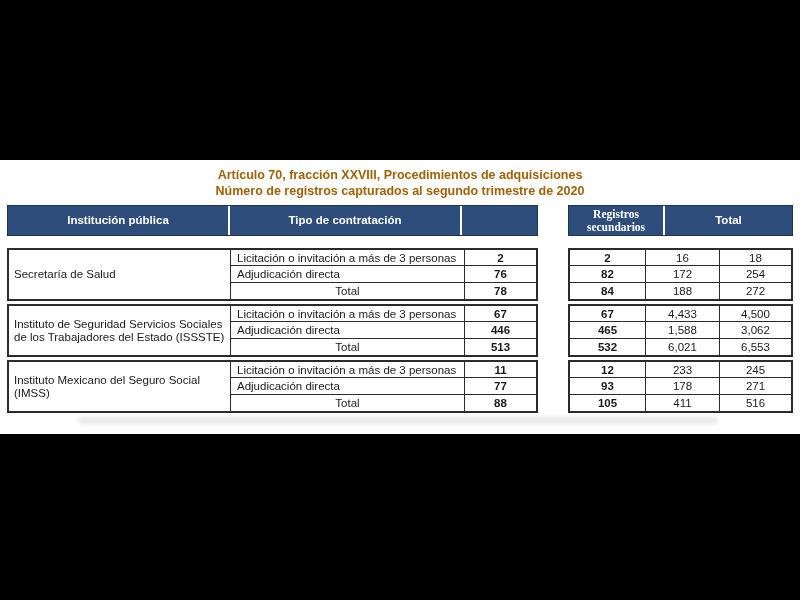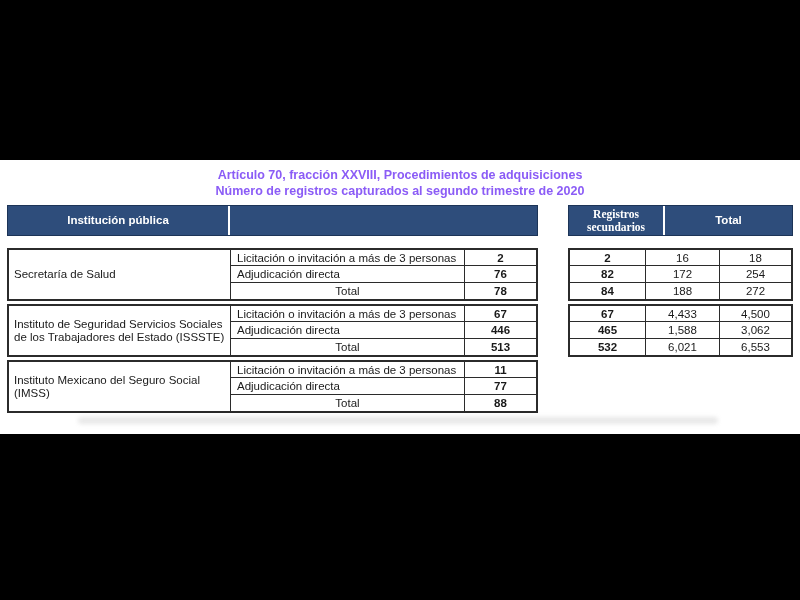--- a/index.html
+++ b/index.html
@@ -5,21 +5,21 @@
   html,body{margin:0;padding:0;}
   body{
     width:800px;height:600px;position:relative;background:#000;
     font-family:"Liberation Sans", sans-serif;color:#1a1a1a;overflow:hidden;
   }
   .content{
     position:absolute;left:0;top:160px;width:800px;height:274px;background:#ffffff;
   }
   .title{
     position:absolute;top:7px;left:0;width:100%;text-align:center;
-    font-weight:bold;font-size:12.5px;line-height:16px;color:#8b5cf6;
+    font-weight:bold;font-size:12.5px;line-height:16px;color:#a16207;
   }
   
   .hdr{
     position:absolute;top:45px;height:31px;box-sizing:border-box;
     display:flex;border:1px solid var(--header-border,#1c3457);
     background:var(--header-bg,#2E4D7B);
   }
   .hdr-left{left:7px;width:531px;}
   .hdr-right{left:568px;width:225px;}
   .hcell{
@@ -67,20 +67,21 @@
 
 <div class="content">
 
   <div class="title">
     <div>Artículo 70, fracción XXVIII, Procedimientos de adquisiciones</div>
     <div>Número de registros capturados al segundo trimestre de 2020</div>
   </div>
 
   <div class="hdr hdr-left">
     <div class="hcell hl1 sep">Institución pública</div>
+    <div class="hcell hl2 sep">Tipo de contratación</div>
     <div class="hcell hl3">Número de contratos</div>
   </div>
 
   <div class="hdr hdr-right">
     <div class="hcell hr2 sep">Registros secundarios</div>
     <div class="hcell hr3">Total</div>
   </div>
 
   <div class="blk blk-left top1">
     <div class="cell inst">Secretaría de Salud</div>
@@ -126,15 +127,26 @@
 
   <div class="blk blk-left top3">
     <div class="cell inst">Instituto Mexicano del Seguro Social (IMSS)</div>
     <div class="cell tipo r1">Licitación o invitación a más de 3 personas</div>
     <div class="cell num r1">11</div>
     <div class="cell tipo r2">Adjudicación directa</div>
     <div class="cell num r2">77</div>
     <div class="cell tipo r3">Total</div>
     <div class="cell num r3">88</div>
   </div>
+  <div class="blk blk-right top3">
+    <div class="cell rc c1 r1">12</div>
+    <div class="cell rc c2 r1">233</div>
+    <div class="cell rc c3 r1">245</div>
+    <div class="cell rc c1 r2">93</div>
+    <div class="cell rc c2 r2">178</div>
+    <div class="cell rc c3 r2">271</div>
+    <div class="cell rc c1 r3">105</div>
+    <div class="cell rc c2 r3">411</div>
+    <div class="cell rc c3 r3">516</div>
+  </div>
 
   <div class="smudge"></div>
 </div>
 
 </body></html>

